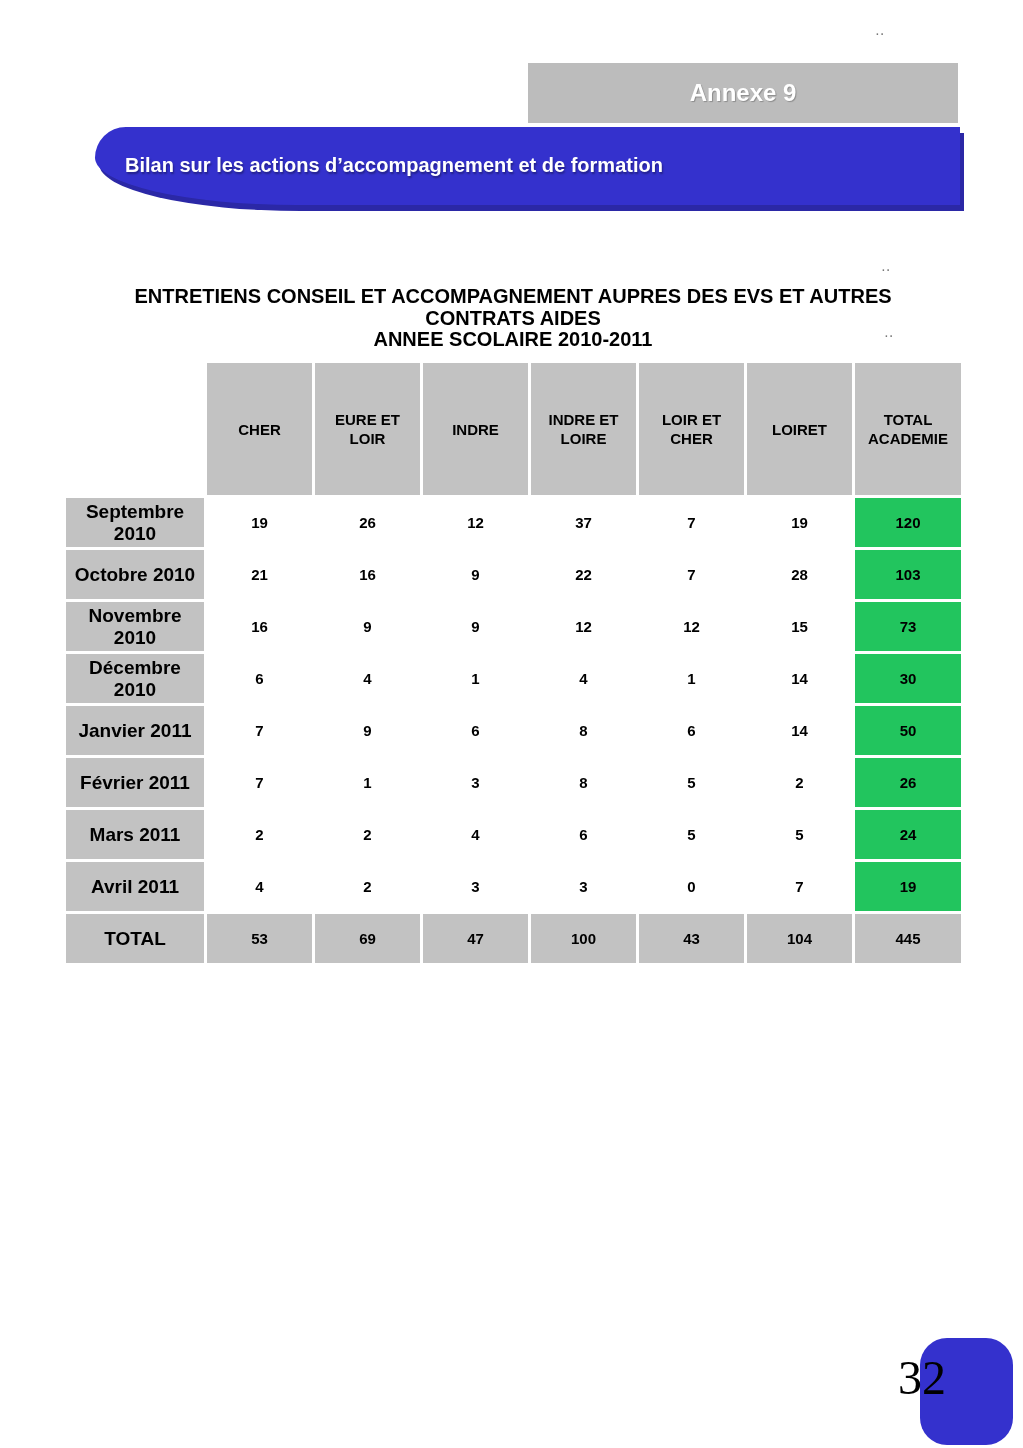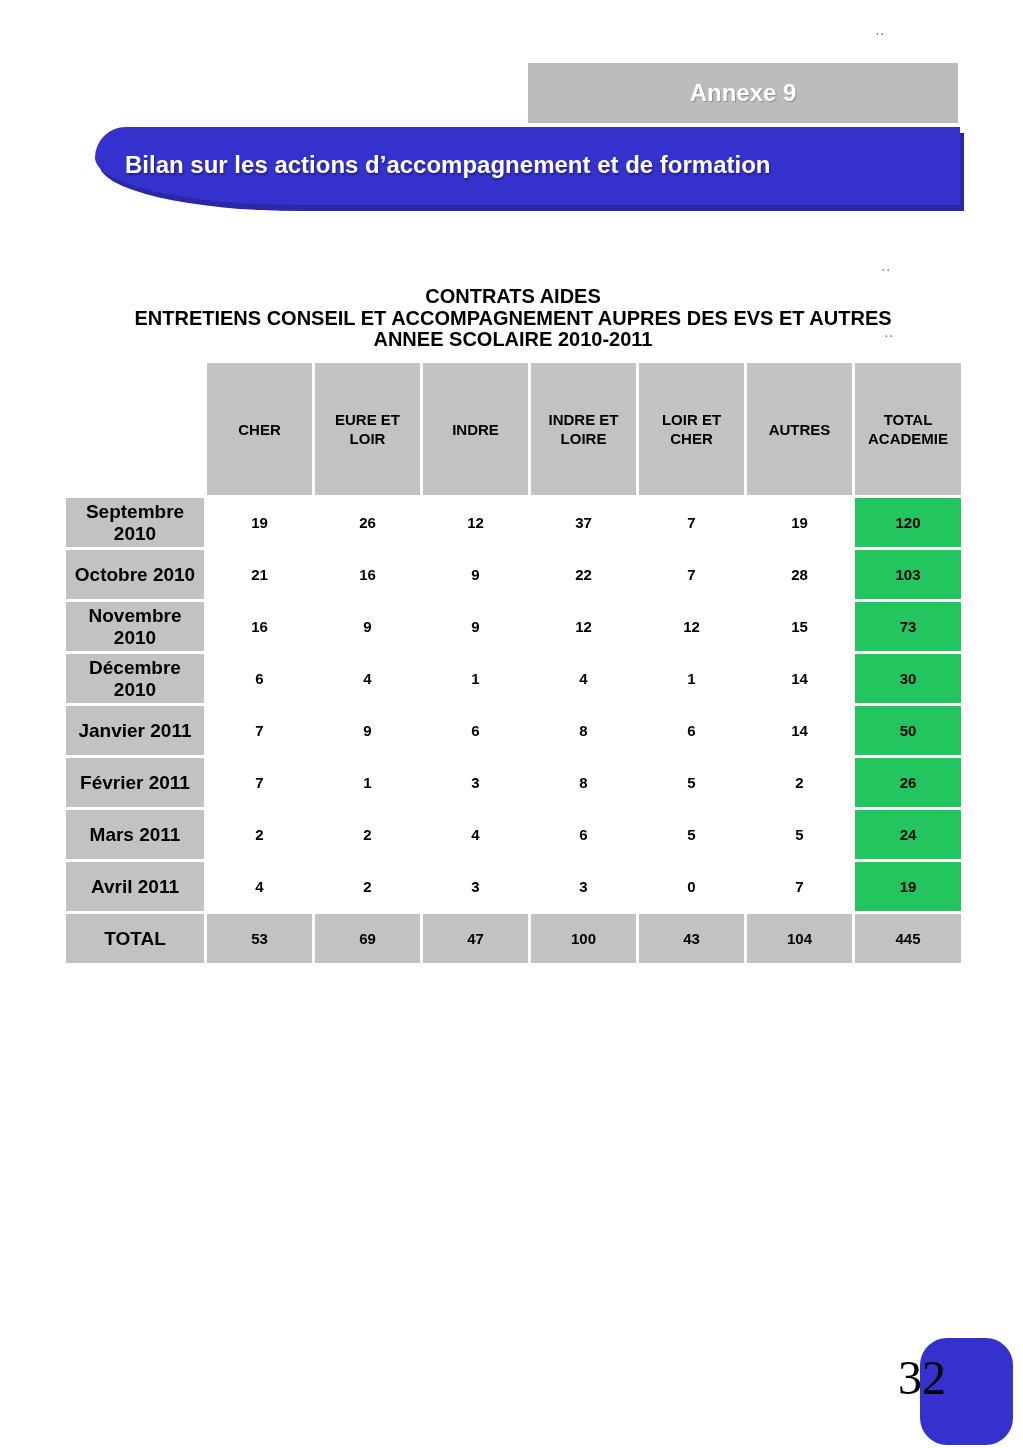--- a/index.html
+++ b/index.html
@@ -18,21 +18,21 @@
     background:#bcbcbc;
     color:#fff; font-weight:bold; font-size:24px;
     text-align:center; line-height:60px;
     text-shadow:1px 1px 1px rgba(0,0,0,0.25);
   }
   .blue-banner {
     position:absolute; left:95px; top:127px; width:865px; height:78px;
     background:#3431cd;
     border-radius:36px 0 0 235px / 36px 0 0 55px;
     box-shadow:4px 6px 0 #2b28a6;
-    color:#fff; font-weight:bold; font-size:24px;
+    color:#fff; font-weight:bold; font-size:20px;
     line-height:76px; padding-left:30px;
     white-space:nowrap;
     text-shadow:1px 2px 2px rgba(0,0,0,0.35);
   }
 
   
   .doc-title {
     position:absolute; left:63px; top:286px; width:900px;
     text-align:center; font-weight:bold; font-size:20px; line-height:21.5px;
   }
@@ -90,22 +90,22 @@
   <span>Annexe 9</span>
 </div>
 
 <div class="blue-banner">
   <span>Bilan sur les actions d’accompagnement et de formation</span>
 </div>
 
 <span class="stray-mark mark-2">..</span>
 
 <div class="doc-title">
+  <div>ENTRETIENS CONSEIL ET ACCOMPAGNEMENT AUPRES DES EVS ET AUTRES</div>
   <div>CONTRATS AIDES</div>
-  <div>ENTRETIENS CONSEIL ET ACCOMPAGNEMENT AUPRES DES EVS ET AUTRES</div>
   <div>ANNEE SCOLAIRE 2010-2011</div>
 </div>
 
 <span class="stray-mark mark-3">..</span>
 
 <table class="data-table">
   <colgroup>
     <col style="width:138px">
     <col style="width:105px">
       <col style="width:105px">
@@ -117,21 +117,21 @@
   </colgroup>
   <thead>
     <tr>
       <th class="corner-cell"></th>
 
     <th class="col-header">CHER</th>
         <th class="col-header">EURE ET LOIR</th>
         <th class="col-header">INDRE</th>
         <th class="col-header">INDRE ET LOIRE</th>
         <th class="col-header">LOIR ET CHER</th>
-        <th class="col-header">AUTRES</th>
+        <th class="col-header">LOIRET</th>
         <th class="col-header">TOTAL ACADEMIE</th>
       </tr>
   </thead>
   <tbody>
 
   <tr>
         <th class="row-label">Septembre 2010</th>
         <td class="data-cell">19</td>
         <td class="data-cell">26</td>
         <td class="data-cell">12</td>

